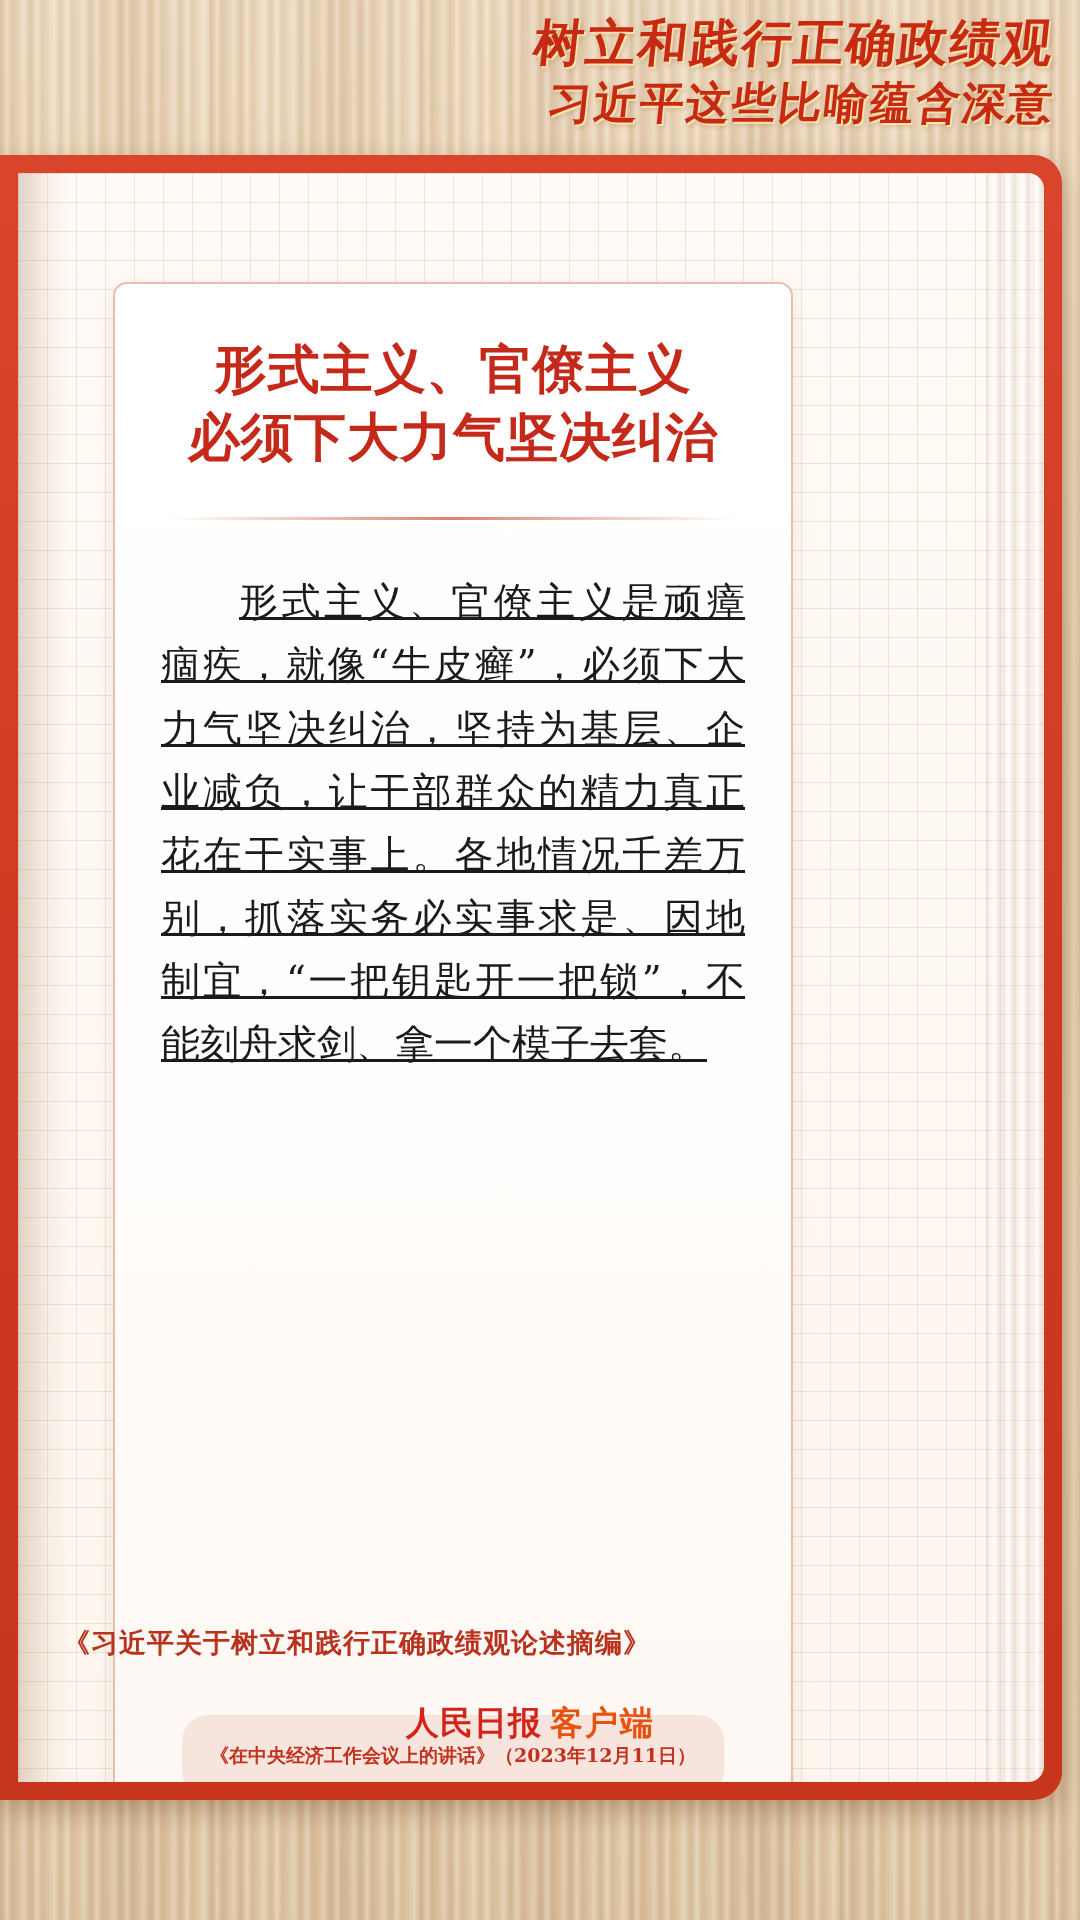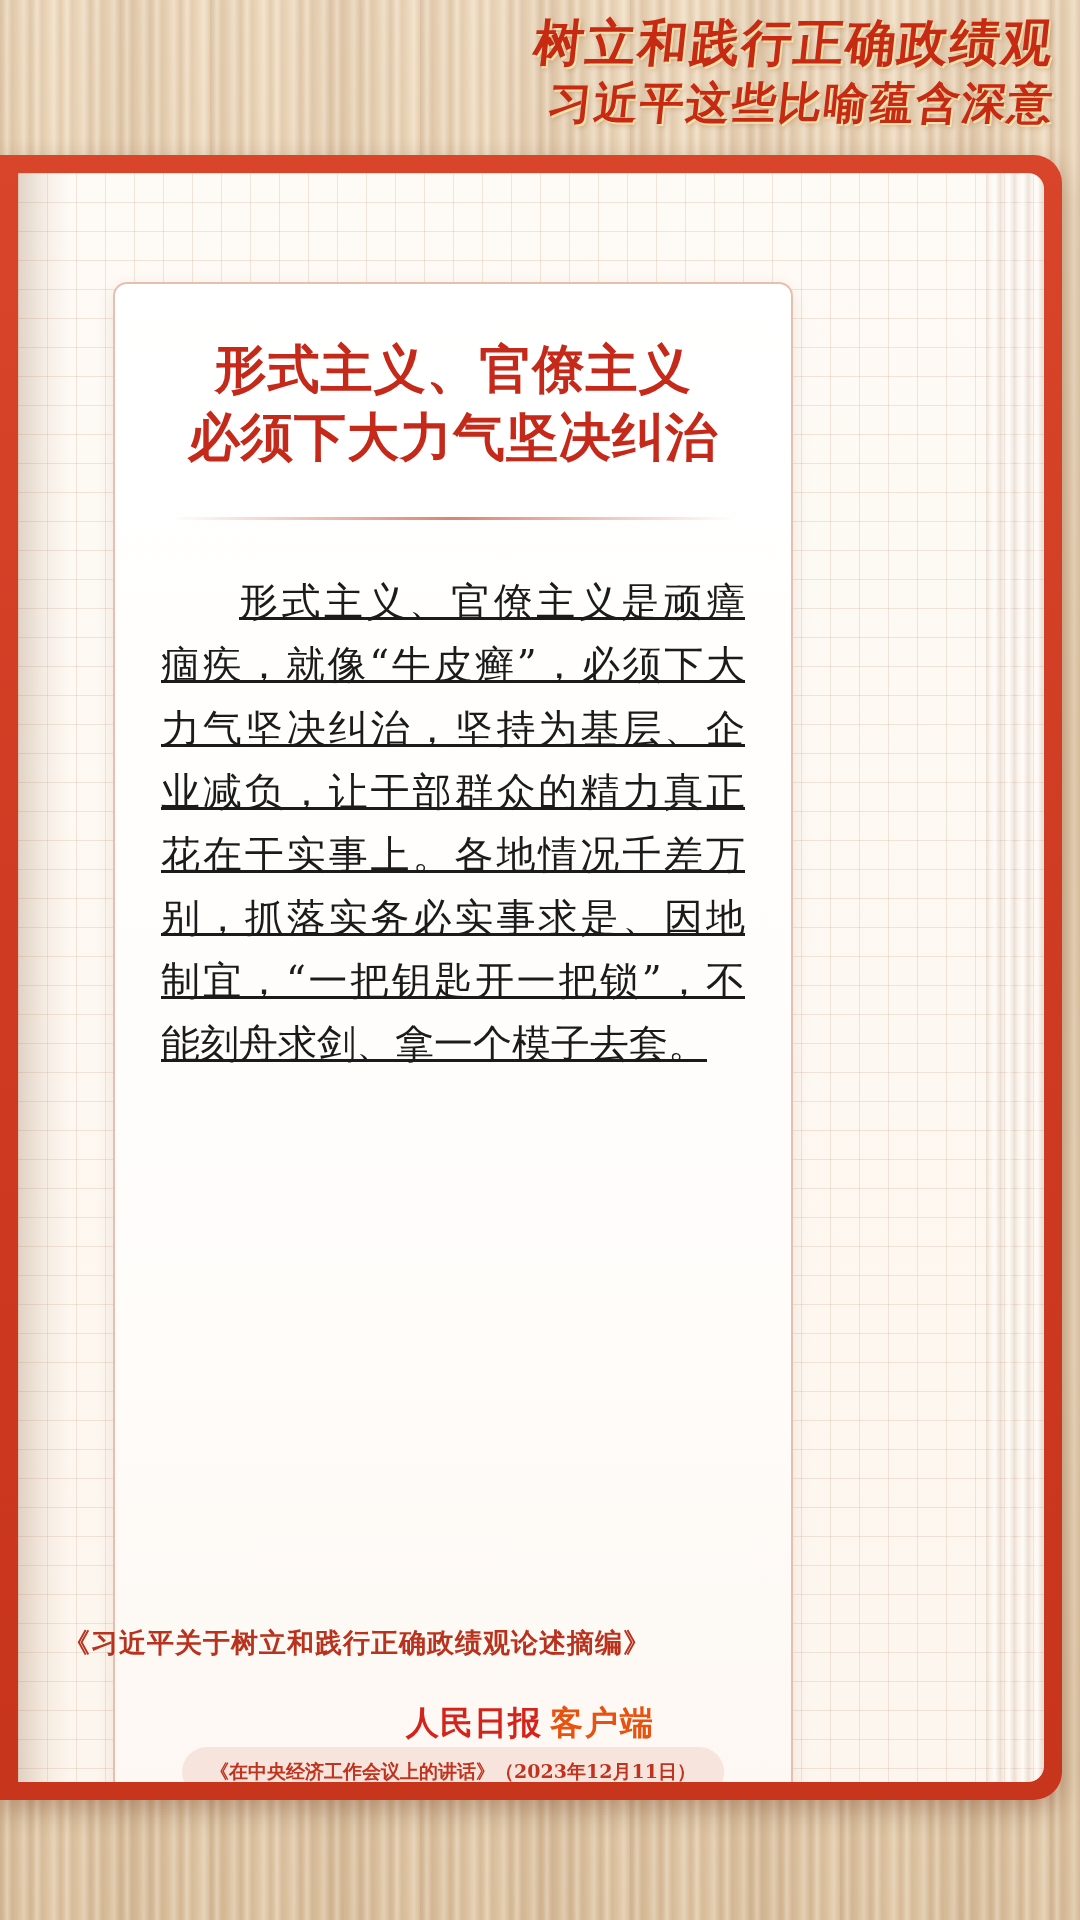--- a/index.html
+++ b/index.html
@@ -156,21 +156,21 @@
   }
 
   .source-chip {
     position: absolute;
     left: 50%;
     transform: translateX(-50%);
     bottom: 96px;
     background: #f7e4dc;
     color: #c0331f;
     border-radius: 26px;
-    padding: 12px 28px;
+    padding: 28px 28px;
     font-size: 19px;
     font-family: "DejaVu Serif", "Liberation Serif", serif;
     font-weight: bold;
     white-space: nowrap;
   }
 
   .book-ref {
     position: absolute;
     left: 0;
     right: 0;

